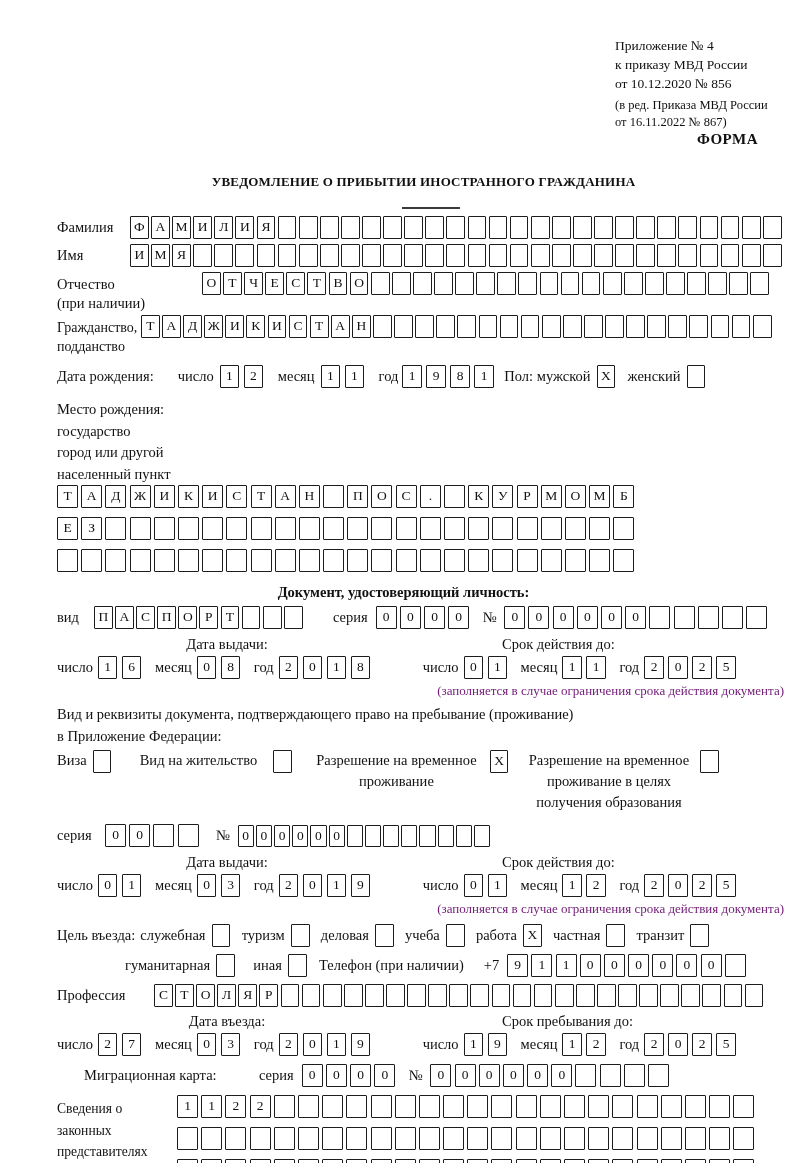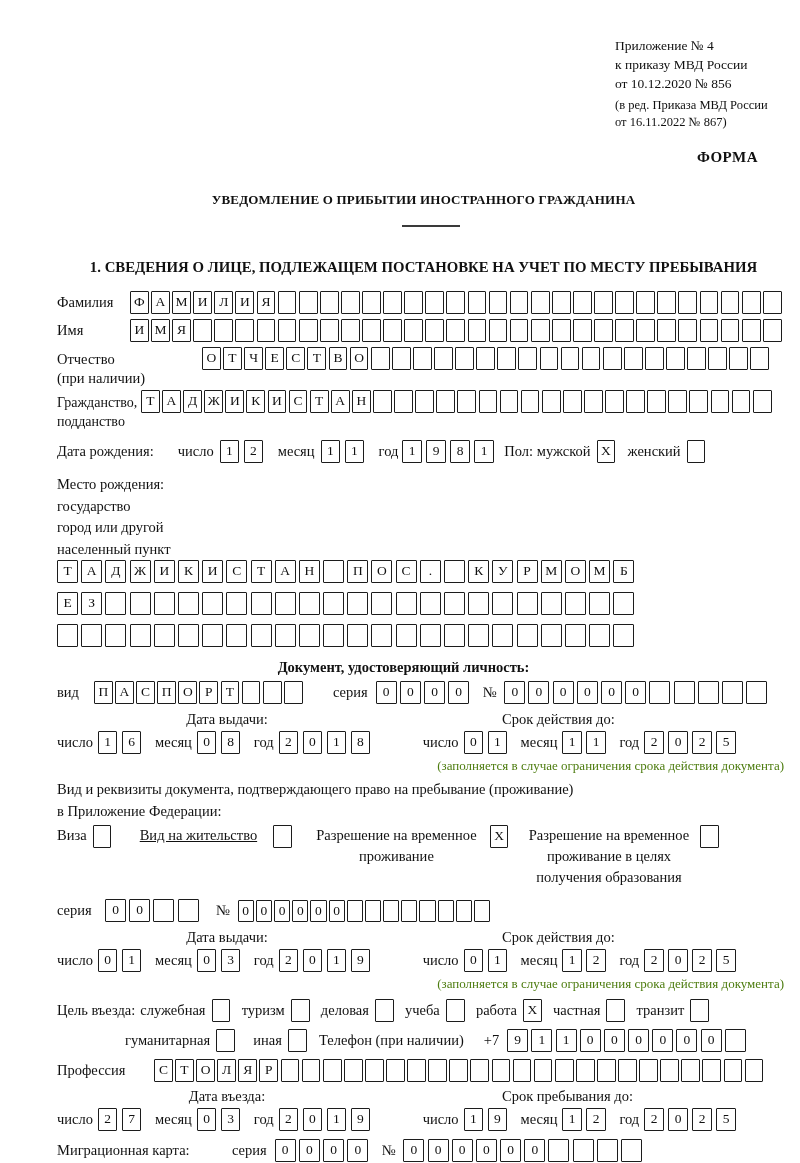--- a/index.html
+++ b/index.html
@@ -8,21 +8,21 @@
     width:800px;height:1163px;
     box-sizing:border-box;
     padding:36px 10px 0 57px;
     background:#fff;
     font-family:"Liberation Serif","DejaVu Serif",serif;
     font-size:14.5px;color:#111;
     overflow:hidden;
   }
   .ref{margin-left:558px;font-size:13.5px;line-height:19px;}
   .ref-ed{margin-left:558px;font-size:12.5px;line-height:17px;margin-top:4px;}
-  .forma{text-align:right;padding-right:32px;font-weight:bold;font-size:15px;margin-top:18px;letter-spacing:.5px;}
+  .forma{text-align:right;padding-right:32px;font-weight:bold;font-size:15px;letter-spacing:.5px;}
   .title{text-align:center;font-weight:bold;font-size:13px;margin-top:22px;line-height:23px;letter-spacing:.2px;}
   .blank-line{display:inline-block;width:58px;border-bottom:2.5px solid #3a3a3a;height:13px;margin-left:14px;}
   .section1{text-align:center;font-weight:bold;font-size:14.8px;margin-top:25px;margin-bottom:15px;}
 
   .frow{display:flex;align-items:flex-start;margin-bottom:5px;}
   .vcenter{align-items:center;}
   .flabel{flex:none;padding-top:3px;}
   .pre{white-space:pre-line;}
   .lb-sm{width:73px;}
   .lb-prof{width:97px;}
@@ -50,21 +50,21 @@
   .ilbl.first{margin-left:0;}
   .center-b{text-align:center;font-weight:bold;font-size:14.5px;margin:3px 40px 5px 0;}
   .dates-head{display:flex;font-size:14.5px;margin:2px 0 3px;}
   .dh1{width:340px;text-align:center;flex:none;}
   .dh2{margin-left:105px;}
   .dates{display:flex;align-items:center;margin-bottom:4px;}
   .dgroup{display:flex;align-items:center;}
   .dgroup .ilbl{margin:0 5px 0 9px;}
   .dgroup .ilbl.first{margin-left:0;}
   .dates .right{margin-left:48px;}
-  .note{font-size:13px;text-align:right;padding-right:6px;margin-bottom:7px;color:#4d7c0f;}
+  .note{font-size:13px;text-align:right;padding-right:6px;margin-bottom:7px;color:#701a75;}
   .txt{margin-bottom:5px;}
   .permits{display:flex;align-items:flex-start;margin:5px 0 11px;}
   .pitem{display:inline-flex;align-items:flex-start;flex:none;}
   .pitem .cells{margin-left:10px;margin-top:0;}
   .plab{padding-top:2px;}
   .plab.center{white-space:pre-line;text-align:center;line-height:21px;padding-top:0;}
   .pp{display:inline-flex;align-items:center;margin-left:9px;flex:none;}
   .pp .cells{margin-left:6px;}
   .purpose-prefix{flex:none;}
   .indent2{padding-left:68px;}
@@ -84,21 +84,20 @@
     <div>от 16.11.2022 № 867)</div>
   </div>
 
   <div class="forma">ФОРМА</div>
 
   <div class="title">
     <div>УВЕДОМЛЕНИЕ О ПРИБЫТИИ ИНОСТРАННОГО ГРАЖДАНИНА</div>
     <div><span class="blank-line"></span></div>
   </div>
 
-  <div class="section1">1. СВЕДЕНИЯ О ЛИЦЕ, ПОДЛЕЖАЩЕМ ПОСТАНОВКЕ НА УЧЕТ ПО МЕСТУ ПРЕБЫВАНИЯ</div>
 
   <div class="frow">
     <span class="flabel lb-sm">Фамилия</span>
     <span class="cells">
         <span class="cell">Ф</span>
         <span class="cell">А</span>
         <span class="cell">М</span>
         <span class="cell">И</span>
         <span class="cell">Л</span>
         <span class="cell">И</span>
@@ -442,21 +441,21 @@
   <div class="txt">Вид и реквизиты документа, подтверждающего право на пребывание (проживание)</div>
   <div class="txt">в Приложение Федерации:</div>
 
   <div class="permits">
     <span class="pitem">
       <span class="plab">Виза</span>
       <span class="cells" style="margin-left:6px;">
           <span class="cell"></span>
         </span>
     </span>
-    <span class="pitem" style="margin-left:26px;text-decoration:underline;">
+    <span class="pitem" style="margin-left:26px;">
       <span class="plab">Вид на жительство</span>
       <span class="cells" style="margin-left:16px;">
           <span class="cell"></span>
         </span>
     </span>
     <span class="pitem" style="margin-left:22px;">
       <span class="plab center">Разрешение на временное
 проживание</span>
       <span class="cells" style="margin-left:13px;">
           <span class="cell">X</span>
@@ -693,21 +692,21 @@
       <span class="ilbl">год</span>
         <span class="cells sp">
           <span class="cell">2</span>
           <span class="cell">0</span>
           <span class="cell">2</span>
           <span class="cell">5</span>
         </span>
     </span>
   </div>
 
-  <div class="frow vcenter" style="margin-bottom:8px;">
+  <div class="frow vcenter" style="margin-bottom:8px;margin-left:27px;">
     <span class="flabel lb-mig" style="padding-top:0;">Миграционная карта:</span>
     <span class="ilbl first" style="margin-right:8px;">серия</span>
     <span class="cells w">
         <span class="cell">0</span>
         <span class="cell">0</span>
         <span class="cell">0</span>
         <span class="cell">0</span>
       </span>
     <span class="ilbl" style="margin-left:10px;margin-right:8px;">№</span>
     <span class="cells w">

